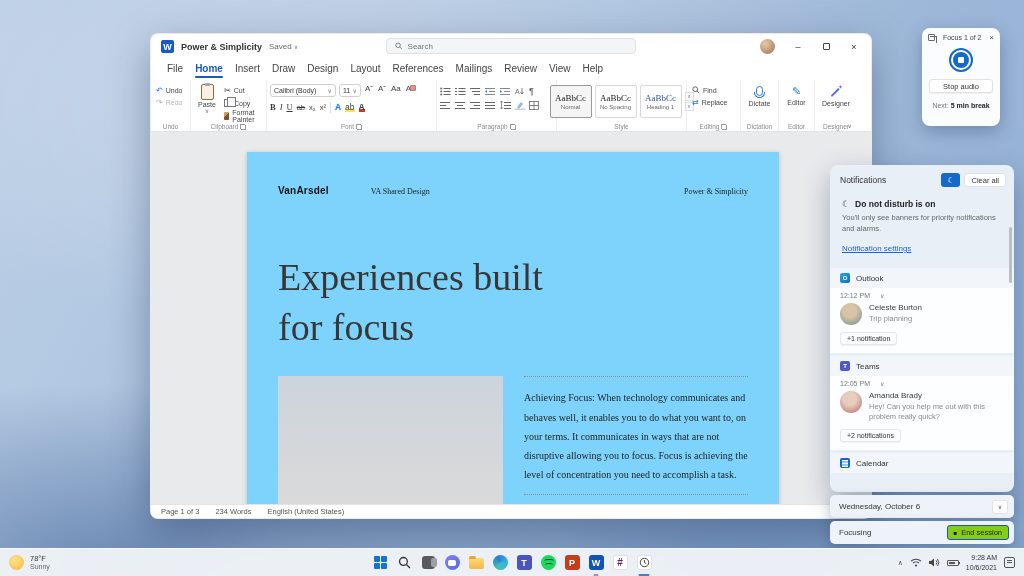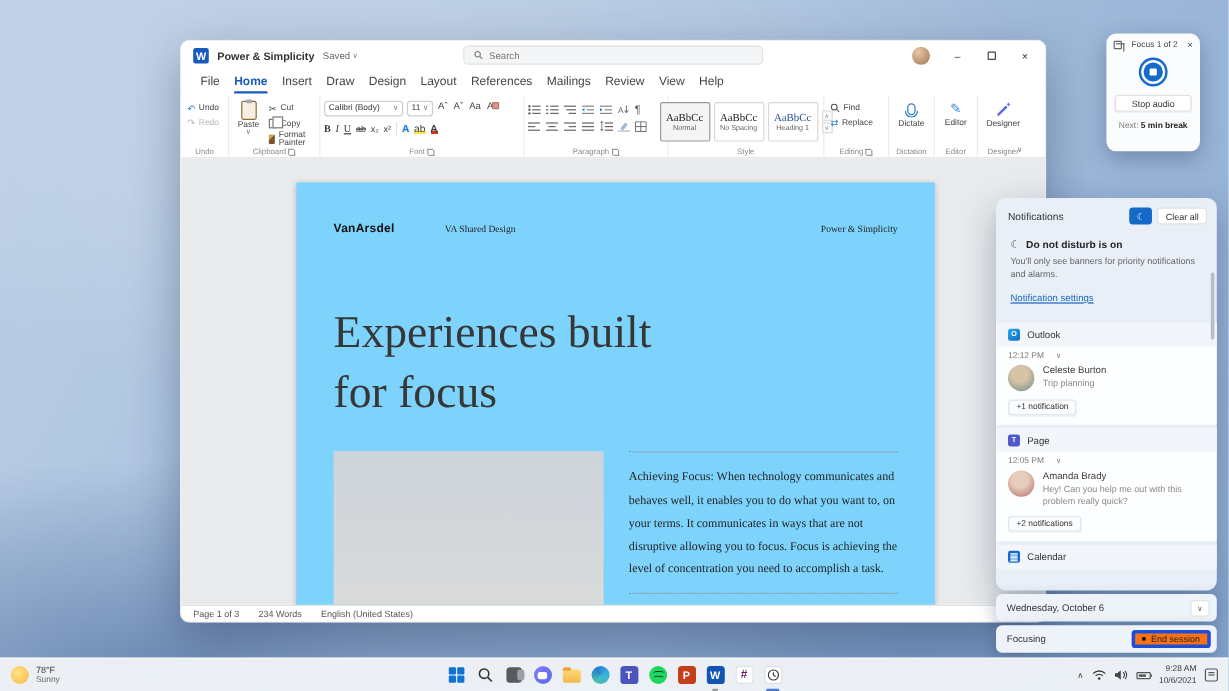--- a/index.html
+++ b/index.html
@@ -166,21 +166,21 @@
   .nf-scroll{ position:absolute; right:2px; top:62px; width:3px; height:56px; background:#b7bfc9; border-radius:2px;}
 
   
   .date-card{ position:absolute; left:830px; top:495px; width:184px; height:23px; background:#eef3f9; border-radius:5px;
     box-shadow:0 4px 12px rgba(20,40,80,.25); z-index:3; display:flex; align-items:center; padding:0 6px 0 9px;}
   .date-label{ font-size:8px; color:#333; flex:1;}
   .date-chev{ width:16px; height:14px; background:#fff; border:1px solid #e3e3e3; border-radius:3px; font-size:6px; color:#555; display:flex; align-items:center; justify-content:center;}
   .sess-card{ position:absolute; left:830px; top:521px; width:184px; height:23px; background:#eef3f9; border-radius:5px;
     box-shadow:0 4px 12px rgba(20,40,80,.25); z-index:3; display:flex; align-items:center; padding:0 5px 0 9px;}
   .sess-label{ font-size:8px; color:#333; flex:1;}
-  .btn-end{ height:15px; background:#f97316; border:3px solid #1d4ed8; border-radius:3px; display:flex; align-items:center; gap:4px; padding:0 6px; font-size:7.5px; color:#222;}
+  .btn-end{ height:15px; background:#84cc16; border:1px solid #1d4ed8; border-radius:3px; display:flex; align-items:center; gap:4px; padding:0 6px; font-size:7.5px; color:#222;}
   .end-sq{ font-size:6px; color:#111; line-height:1;}
 
   
   .taskbar{ position:absolute; left:0; bottom:0; width:1024px; height:28px; background:rgba(245,247,250,.92);
     border-top:1px solid rgba(255,255,255,.65); z-index:5; display:flex; align-items:center;}
   .tb-weather{ display:flex; align-items:center; gap:6px; padding-left:9px; width:150px;}
   .sun{ width:15px; height:15px; border-radius:50%; background:radial-gradient(circle at 38% 35%, #ffe28a, #f5b93c);}
   .wx-t{ font-size:7.5px; color:#333; line-height:1.25;}
   .wx-c{ font-size:7px; color:#666; line-height:1.1;}
   .tb-center{ position:absolute; left:50%; transform:translateX(-50%); display:flex; align-items:center; height:28px;}
@@ -597,21 +597,21 @@
             <div class="nf-msg">Trip planning</div>
           </div>
         </div>
         <span class="nf-chip">+1 notification</span>
       </div>
     </div>
 
     <div class="nf-group">
       <div class="nfg-head">
         <span class="app-sq app-teams-sq">T</span>
-        <span class="nfg-name">Page</span>
+        <span class="nfg-name">Teams</span>
       </div>
       <div class="nfg-body">
         <div class="nf-time">
             <span>12:05 PM</span>
             <span class="chev">∨</span>
           </div>
         <div class="nf-main">
           <div class="nf-avatar av-amanda"></div>
           <div>
             <div class="nf-sender">Amanda Brady</div>

